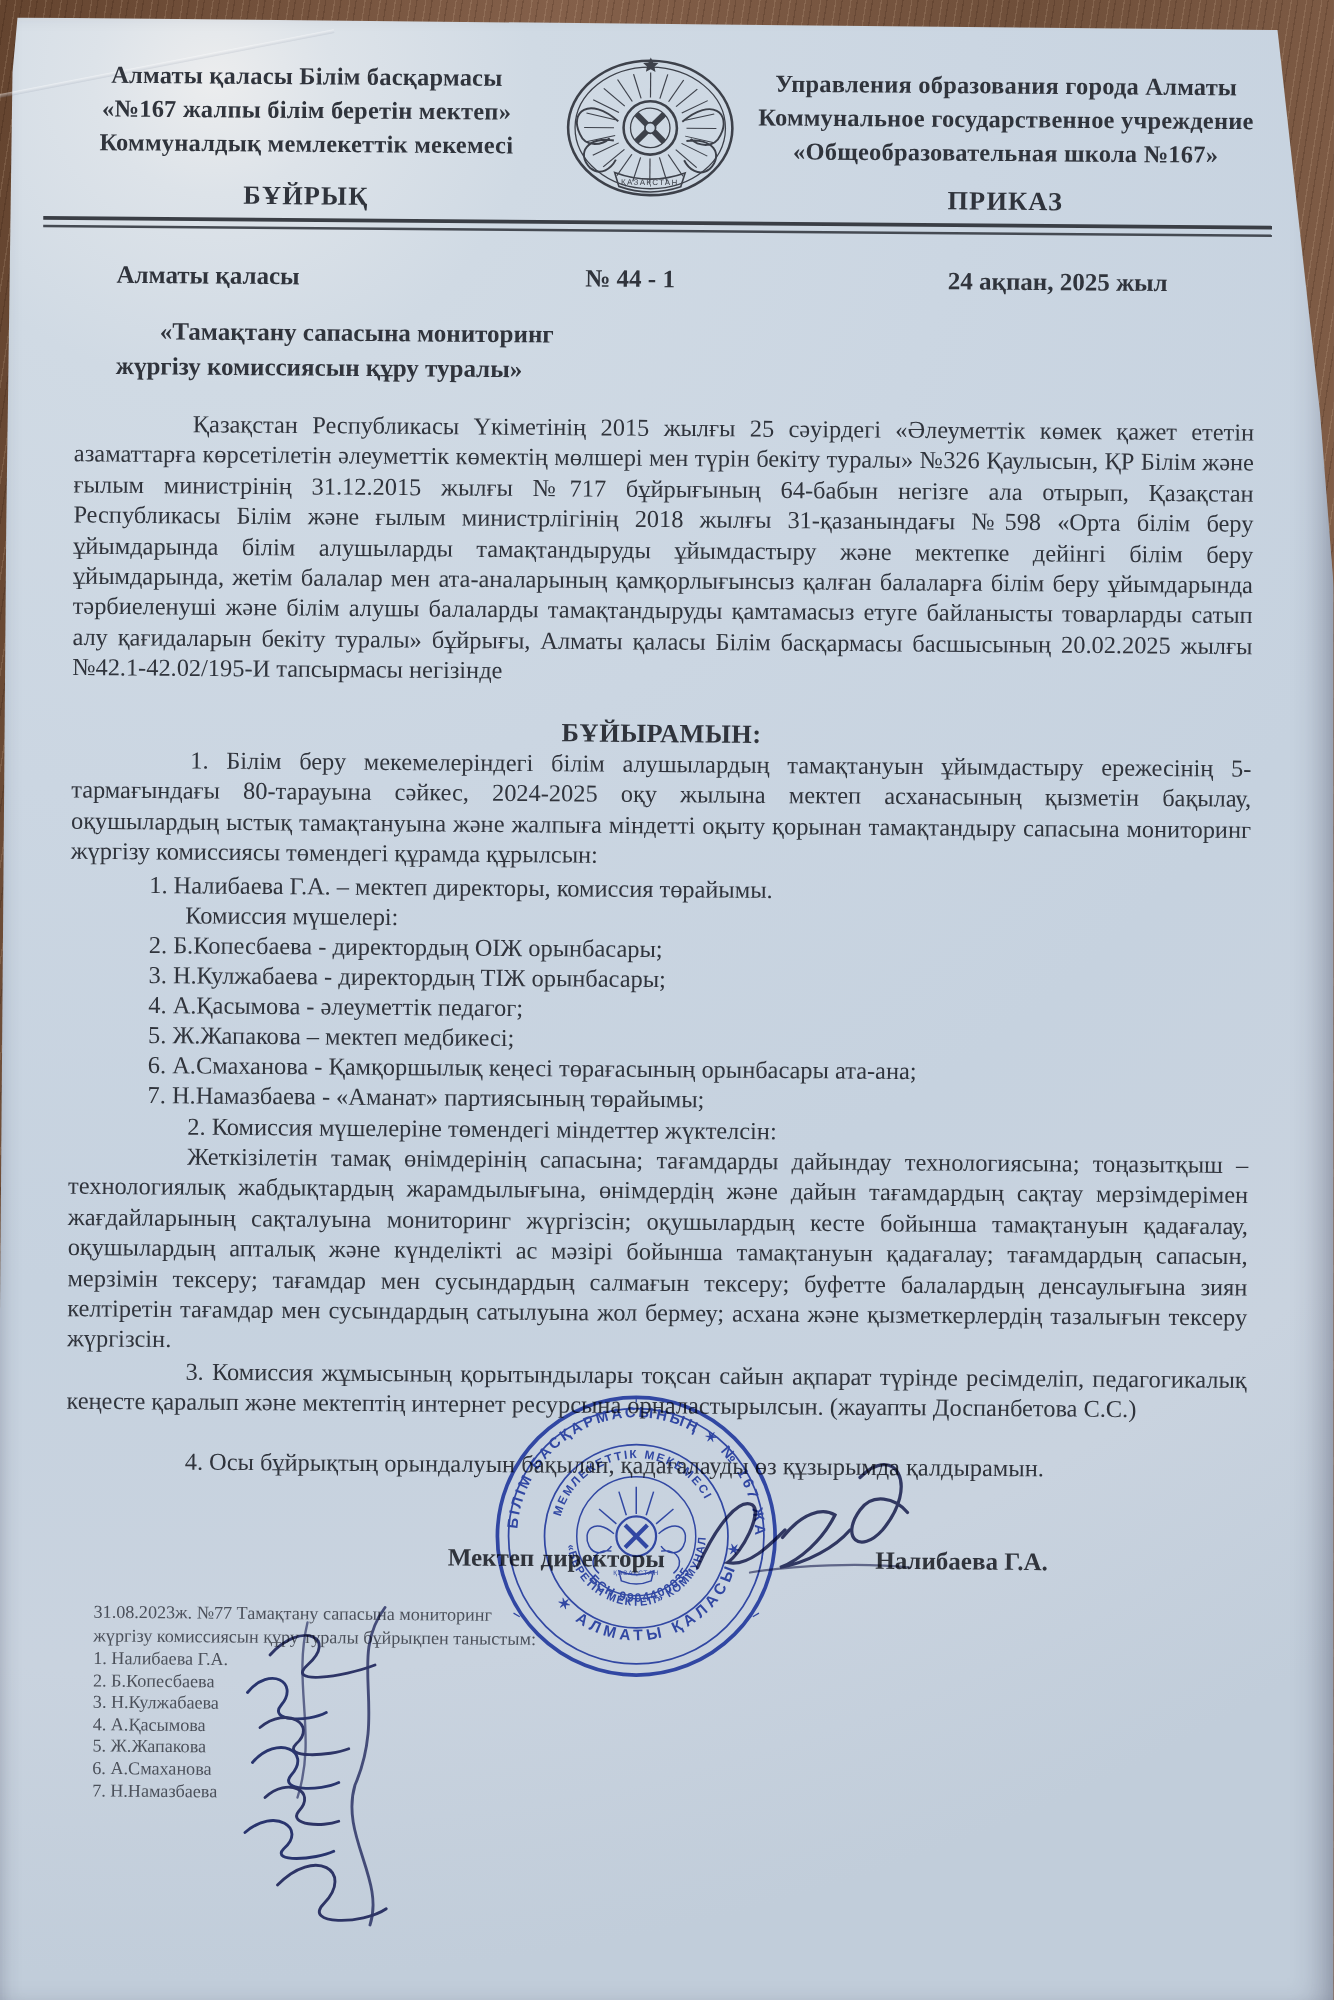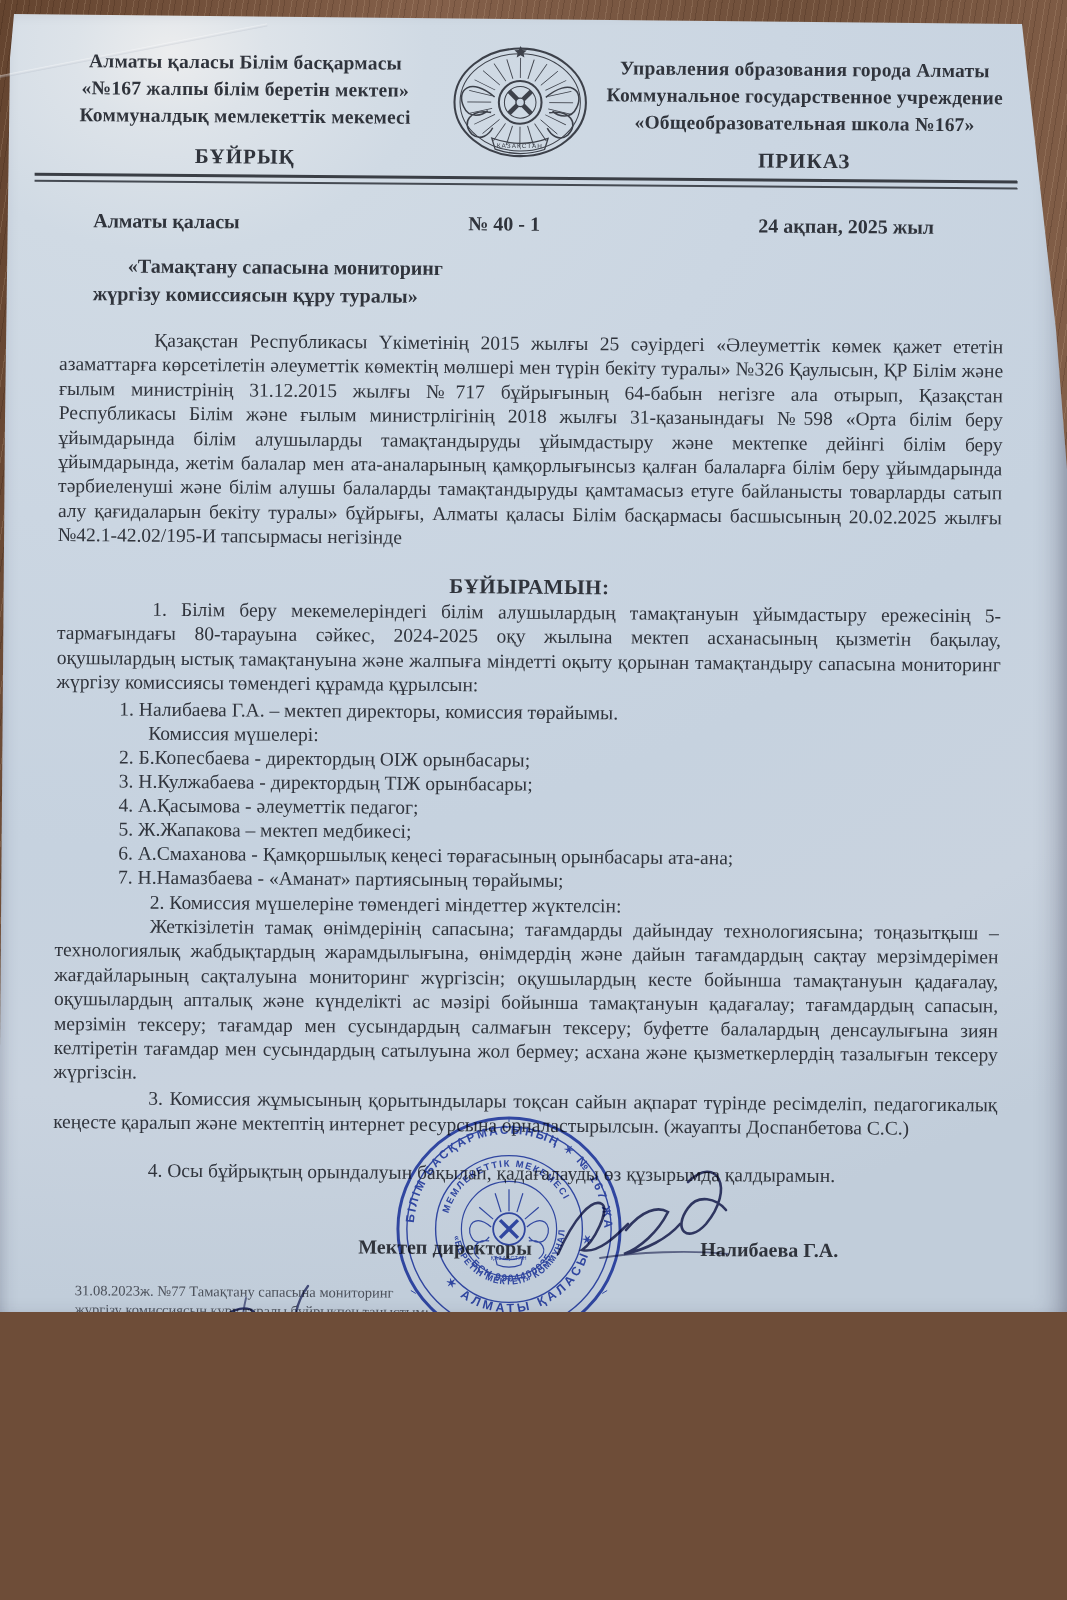--- a/index.html
+++ b/index.html
@@ -1,21 +1,21 @@
 <!DOCTYPE html>
 <html><head>
 <meta charset="utf-8">
 <style>
   html,body{margin:0;padding:0;}
   body{
     width:1067px;height:1600px;overflow:hidden;
     font-family:"Liberation Serif","DejaVu Serif",serif;
     background:#6e4d38;
   }
-  .page{position:relative;width:1067px;height:1312px;overflow:hidden;
+  .page{position:relative;width:1067px;height:1600px;overflow:hidden;
     background-color:#7a5742;
     background-image:
       repeating-linear-gradient(99deg, rgba(255,228,196,.12) 0 1px, transparent 1px 5px, rgba(30,10,0,.16) 5px 6px, transparent 6px 12px),
       linear-gradient(99deg,#64442f 0%,#84604a 34%,#6f4f3a 62%,#8a654e 100%);
   }
   .paper{
     position:absolute;inset:0;
     background:
       radial-gradient(150% 95% at 16% 4%, #ecedee 0%, #dde3e9 6%, #d0dae4 16%, #cbd6e2 38%, #c6d2df 64%, #c9d3df 84%, #c1cdda 100%);
     clip-path:polygon(14px 14px,1022px 24px,1056px 330px,1067px 470px,1067px 1600px,0px 1600px,0px 1050px,5px 420px,10px 58px);
@@ -111,21 +111,21 @@
       <div class="org">Коммунальное государственное учреждение</div>
       <div class="org">«Общеобразовательная школа №167»</div>
     </div>
 
     <div class="b doctype" style="top:146px;left:0;width:368px;">БҰЙРЫҚ</div>
     <div class="b doctype" style="top:146px;left:540px;width:407px;">ПРИКАЗ</div>
 
     <div class="rule"></div>
 
     <div class="b meta" style="top:212px;left:33px;">Алматы қаласы</div>
-    <div class="b meta" style="top:212px;left:408px;">№ 40 - 1</div>
+    <div class="b meta" style="top:212px;left:408px;">№ 44 - 1</div>
     <div class="b meta" style="top:212px;left:698px;">24 ақпан, 2025 жыл</div>
 
     <div class="b title" style="top:254px;left:68px;">«Тамақтану сапасына мониторинг</div>
     <div class="b title" style="top:282px;left:33px;">жүргізу комиссиясын құру туралы»</div>
 
     <div class="b para indent" style="top:331px;left:0;width:944px;">Қазақстан Республикасы Үкіметінің 2015 жылғы 25 сәуірдегі «Әлеуметтік көмек қажет ететін азаматтарға көрсетілетін әлеуметтік көмектің мөлшері мен түрін бекіту туралы» №326 Қаулысын, ҚР Білім және ғылым министрінің 31.12.2015 жылғы №717 бұйрығының 64-бабын негізге ала отырып, Қазақстан Республикасы Білім және ғылым министрлігінің  2018 жылғы 31-қазанындағы №598 «Орта білім беру ұйымдарында білім алушыларды тамақтандыруды ұйымдастыру және мектепке дейінгі білім беру ұйымдарында, жетім балалар мен ата-аналарының қамқорлығынсыз қалған балаларға білім беру ұйымдарында тәрбиеленуші және білім алушы балаларды тамақтандыруды қамтамасыз етуге байланысты товарларды сатып алу қағидаларын бекіту туралы» бұйрығы, Алматы қаласы Білім басқармасы басшысының 20.02.2025 жылғы №42.1-42.02/195-И тапсырмасы негізінде</div>
 
     <div class="b orderword" style="top:574px;left:0;width:944px;">БҰЙЫРАМЫН:</div>
 
     <div class="b para indent" style="top:600px;left:0;width:944px;">1. Білім беру мекемелеріндегі білім алушылардың тамақтануын ұйымдастыру ережесінің 5-тармағындағы 80-тарауына сәйкес, 2024-2025 оқу жылына мектеп асханасының қызметін бақылау, оқушылардың ыстық тамақтануына және жалпыға міндетті оқыту қорынан тамақтандыру сапасына мониторинг жүргізу комиссиясы төмендегі құрамда құрылсын:</div>

